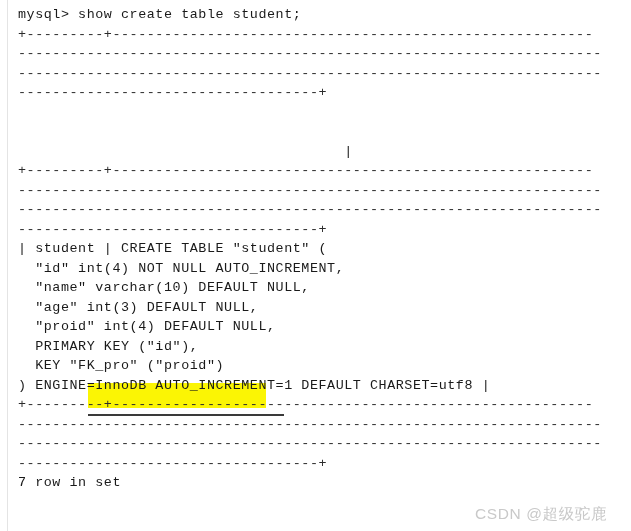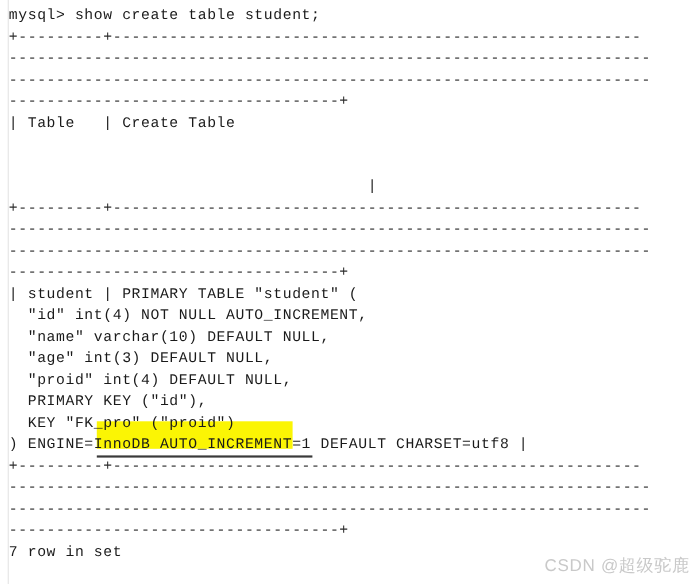--- a/index.html
+++ b/index.html
@@ -40,21 +40,21 @@
     width: 631px;
     padding-top: 5px;
     box-sizing: border-box;
   }
 
   .line {
     position: relative;
     height: 19.5px;
     line-height: 19.5px;
     white-space: pre;
-    padding-left: 8px;
+    padding-left: 18px;
     font-size: 13.4px;
     letter-spacing: 0.55px;
     color: #1a1a1a;
     font-family: "Liberation Mono", "DejaVu Sans Mono", monospace;
   }
 
   
   .line.rule {
     color: #2b2b2b;
   }
@@ -83,21 +83,21 @@
     height: 1.6px;
     background: #3a3a3a;
     z-index: 3;
   }
 
   
   #console-lines .line { position: relative; z-index: 2; }
 
   #watermark {
     position: absolute;
-    right: 4px;
+    right: 24px;
     bottom: 6px;
     font-family: "Liberation Sans", sans-serif;
     font-size: 15.5px;
     color: #c9c9c9;
     letter-spacing: 0.6px;
     white-space: nowrap;
     user-select: none;
     z-index: 4;
   }
 </style>
@@ -110,29 +110,28 @@
 
   <div id="marker-highlight"></div>
   <div id="strikethrough"></div>
 
   <div id="console-lines">
       <div class="line">mysql&gt; show create table student;</div>
       <div class="line rule">+---------+--------------------------------------------------------</div>
       <div class="line rule">--------------------------------------------------------------------</div>
       <div class="line rule">--------------------------------------------------------------------</div>
       <div class="line rule">-----------------------------------+</div>
-      <div class="line">| Table   | Create Table</div>
       <div class="line blank"></div>
       <div class="line blank"></div>
       <div class="line">                                      |</div>
       <div class="line rule">+---------+--------------------------------------------------------</div>
       <div class="line rule">--------------------------------------------------------------------</div>
       <div class="line rule">--------------------------------------------------------------------</div>
       <div class="line rule">-----------------------------------+</div>
-      <div class="line">| student | PRIMARY TABLE "student" (</div>
+      <div class="line">| student | CREATE TABLE "student" (</div>
       <div class="line">  "id" int(4) NOT NULL AUTO_INCREMENT,</div>
       <div class="line">  "name" varchar(10) DEFAULT NULL,</div>
       <div class="line">  "age" int(3) DEFAULT NULL,</div>
       <div class="line">  "proid" int(4) DEFAULT NULL,</div>
       <div class="line">  PRIMARY KEY ("id"),</div>
       <div class="line">  KEY "FK_pro" ("proid")</div>
       <div class="line">) ENGINE=InnoDB AUTO_INCREMENT=1 DEFAULT CHARSET=utf8 |</div>
       <div class="line rule">+---------+--------------------------------------------------------</div>
       <div class="line rule">--------------------------------------------------------------------</div>
       <div class="line rule">--------------------------------------------------------------------</div>

